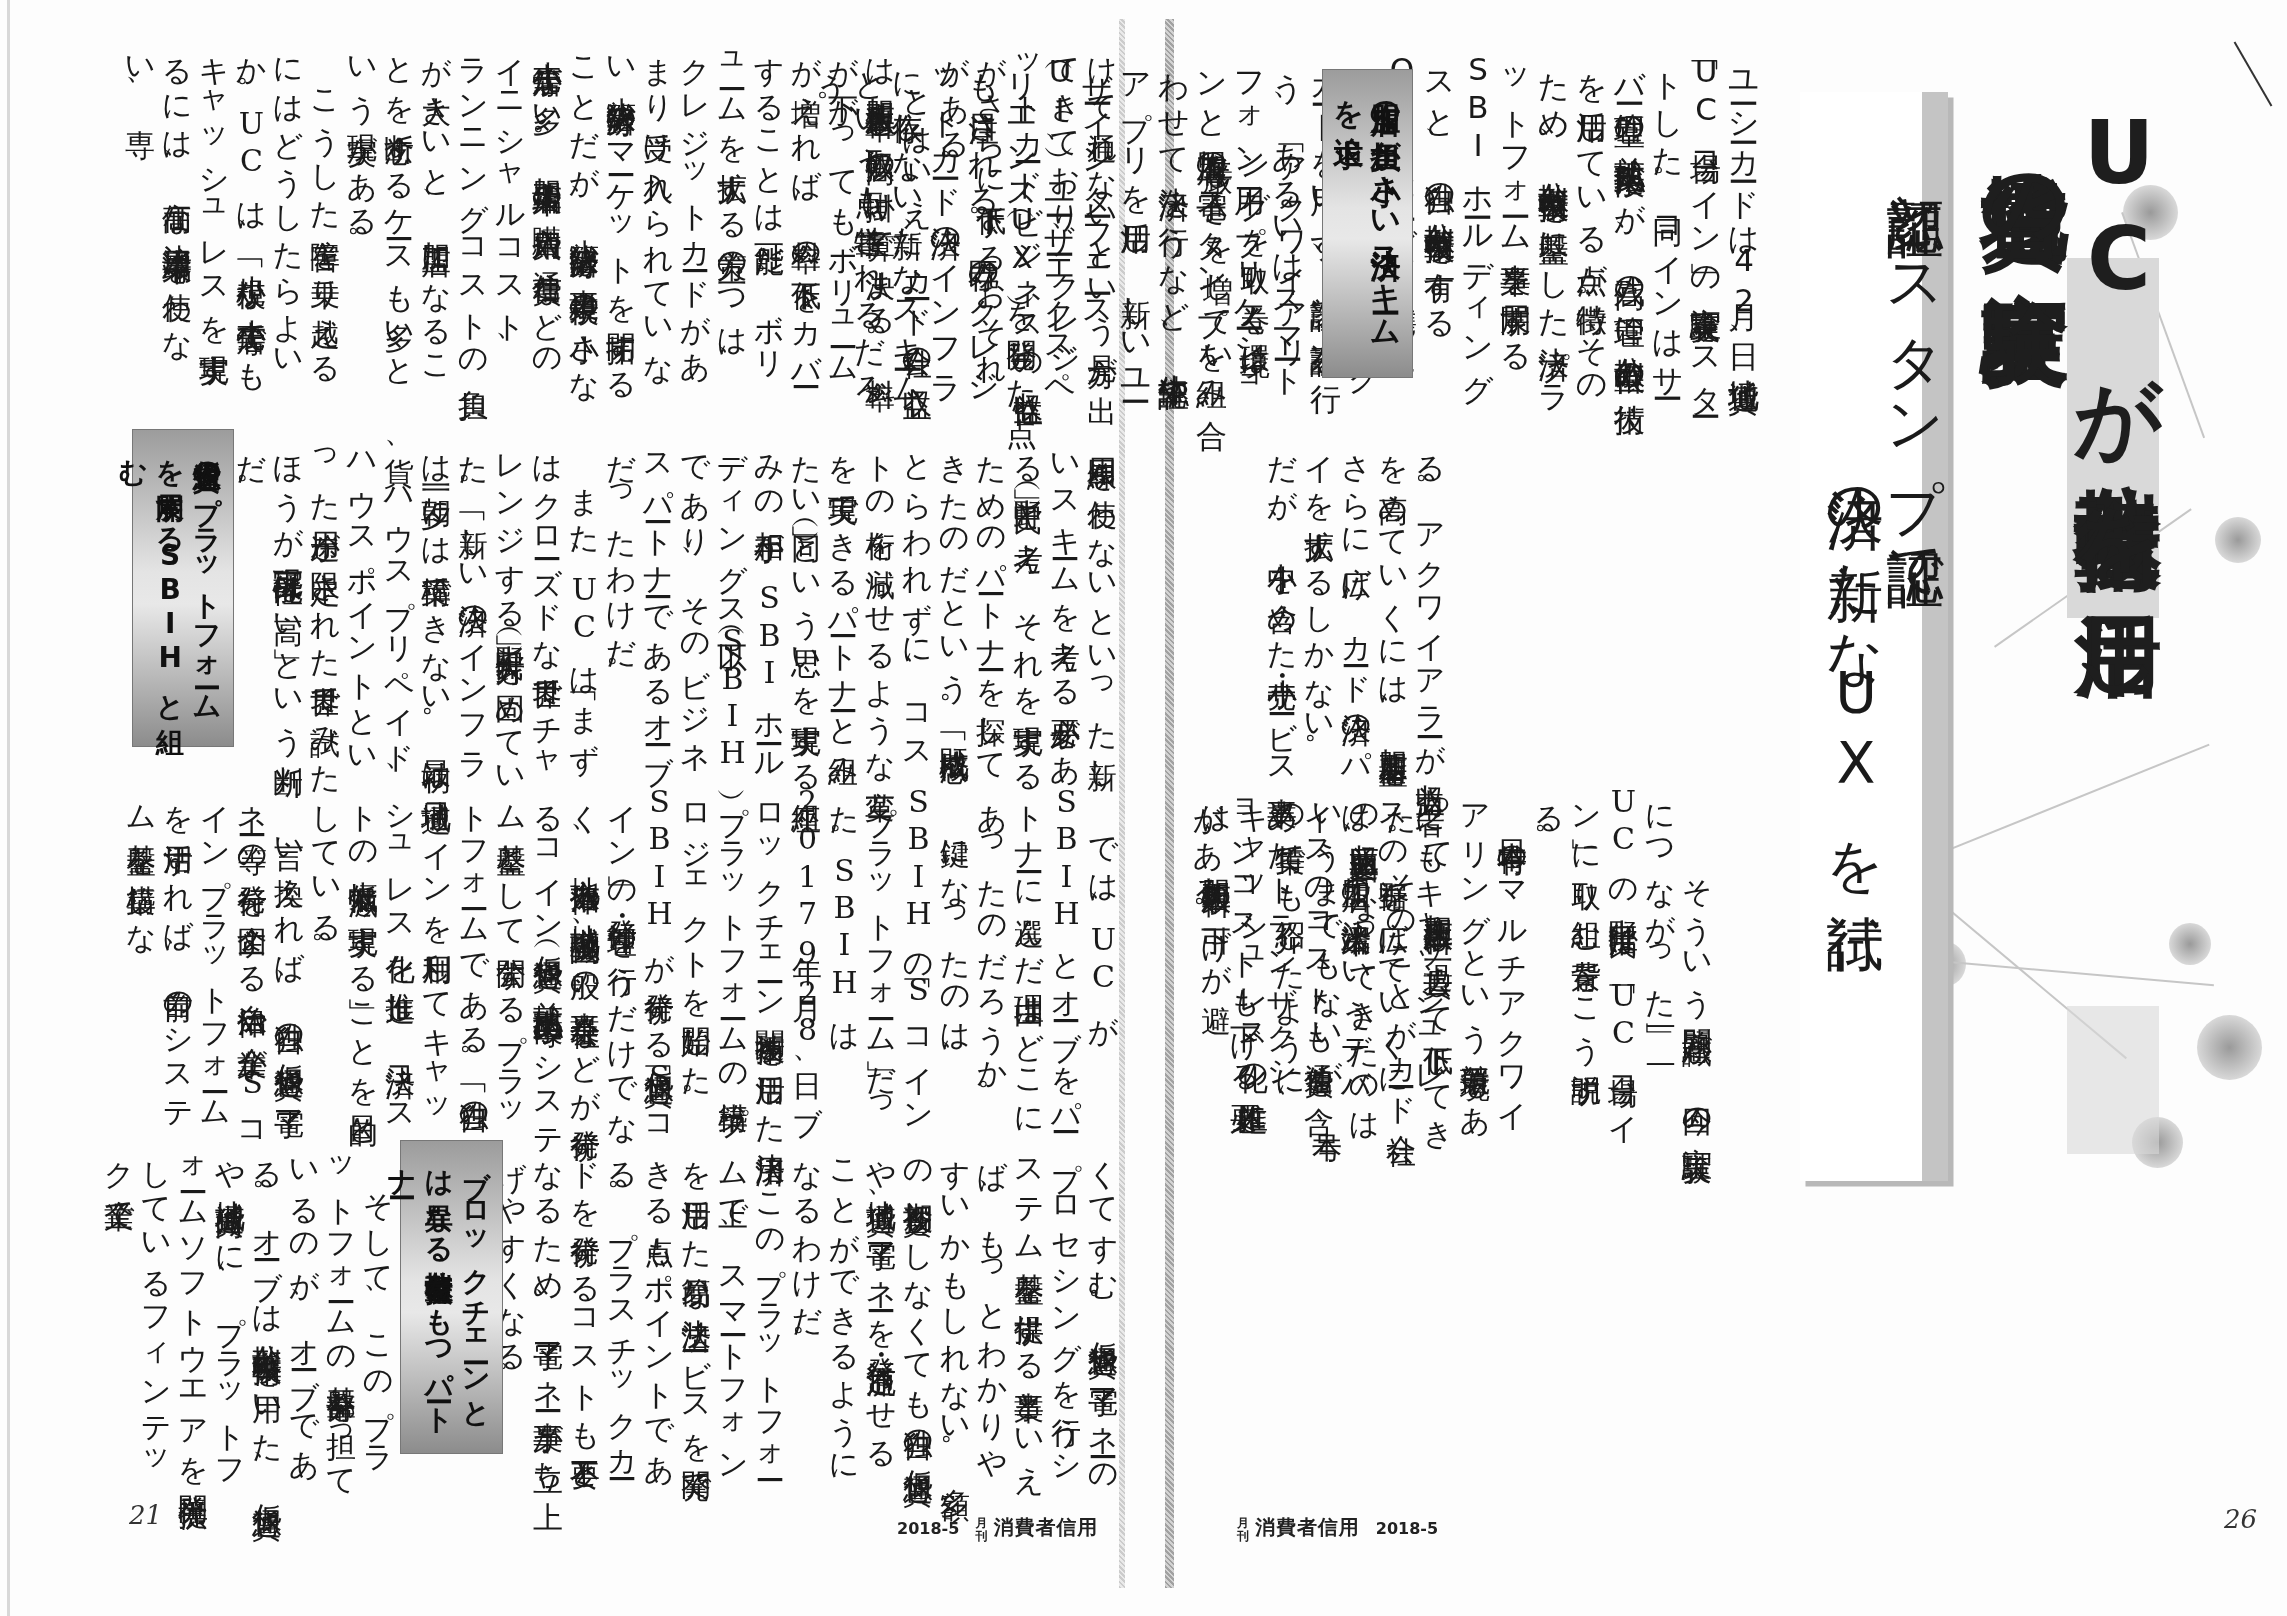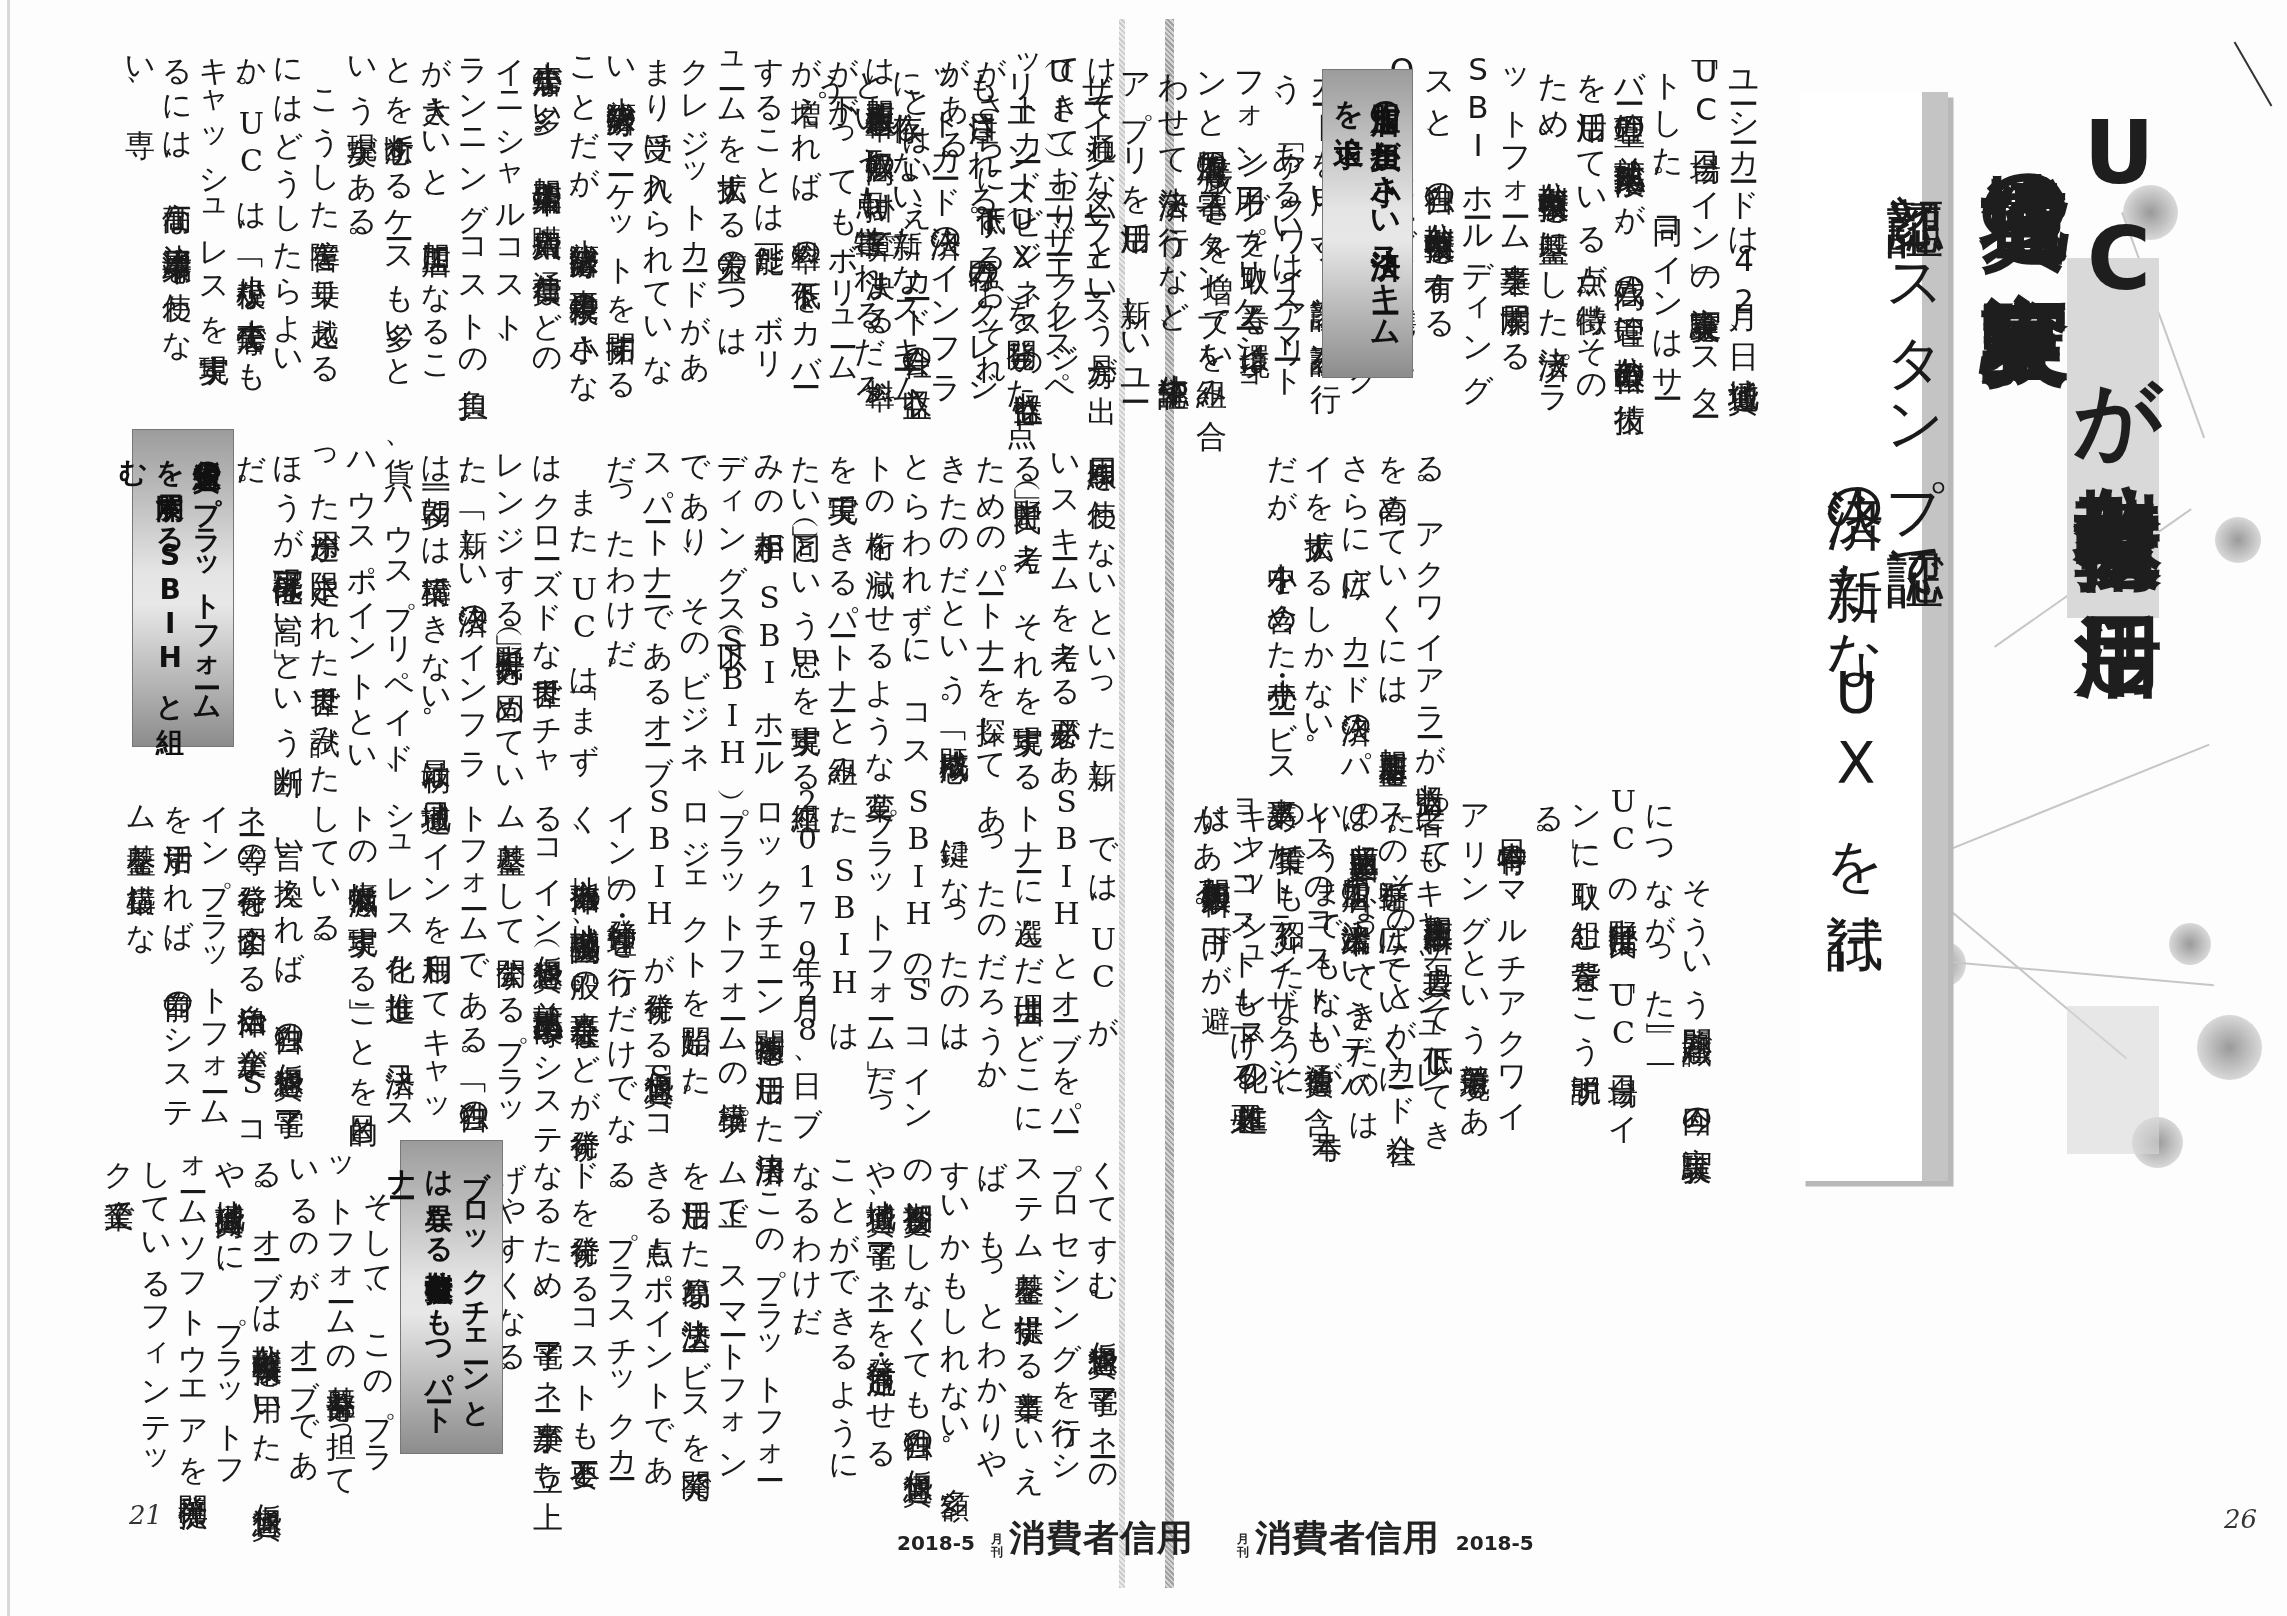--- a/index.html
+++ b/index.html
@@ -43,23 +43,23 @@
   
   .sec-head { position: absolute; writing-mode: vertical-rl; text-orientation: upright;
     font-family: "DejaVu Sans", sans-serif; font-weight: bold; font-size: 30px; line-height: 37px;
     letter-spacing: 0.9px; padding: 9.2px 7.4px;
     background: linear-gradient(to bottom, #9c9c9c 0%, #e4e4e4 45%, #e8e8e8 55%, #8c8c8c 100%);
     border: 0.9px solid #777; color: #111; }
 
   
   .footer { position: absolute; font-family: "DejaVu Sans", sans-serif; font-weight: bold; color: #222; }
   .pnum { position: absolute; font-family: "DejaVu Serif", serif; font-style: italic; font-size: 26px; color: #333; }
-  .mag { font-size: 36px; letter-spacing: 0.9px; }
+  .mag { font-size: 20px; letter-spacing: 0.9px; }
   .mag-small { font-size: 12px; display: inline-block; width: 13px; line-height: 13px; vertical-align: middle; }
-  .issue { font-size: 20px; margin: 0 11px; }
+  .issue { font-size: 16px; margin: 0 11px; }
 </style>
 </head>
 <body>
 
 <div class="page page-left"></div>
 <div class="page page-right"></div>
 <div class="edge-left"></div>
 <div class="gutter-left"></div>
 <div class="gutter-right"></div>
 

